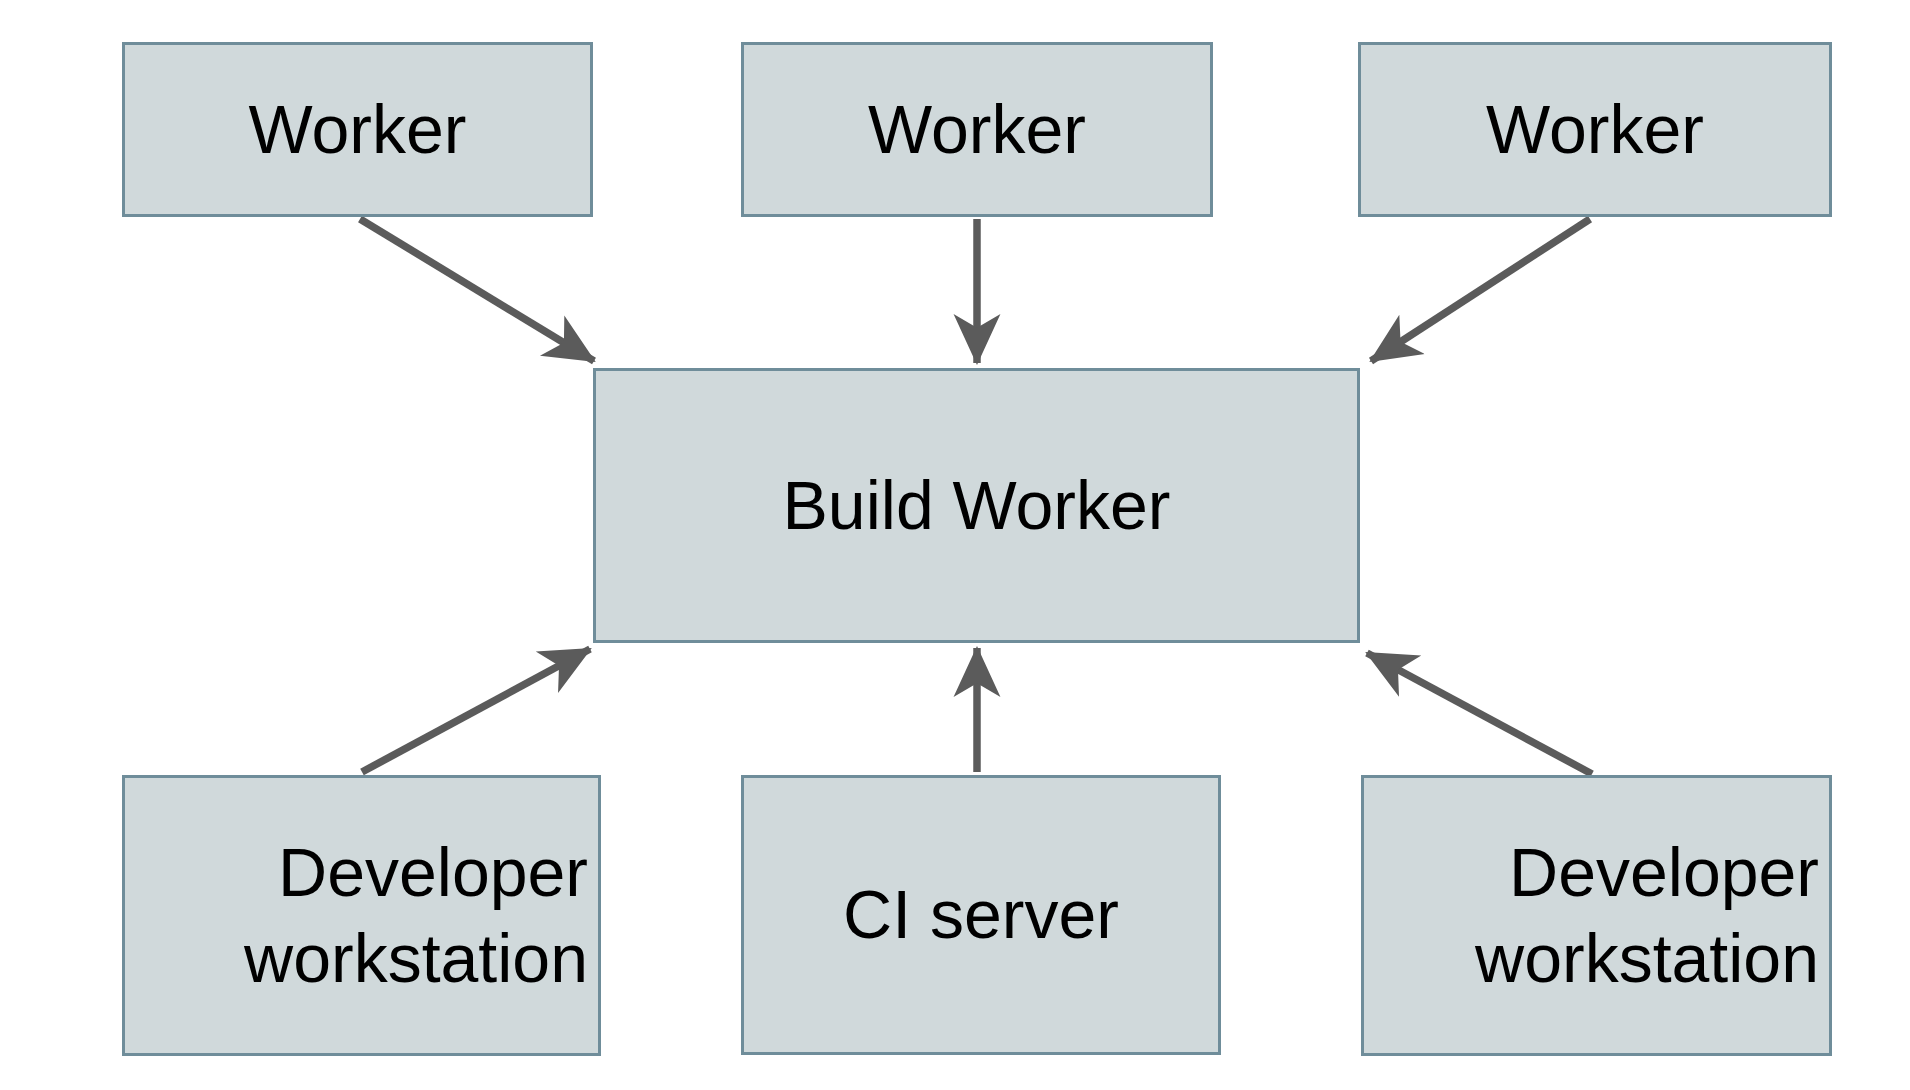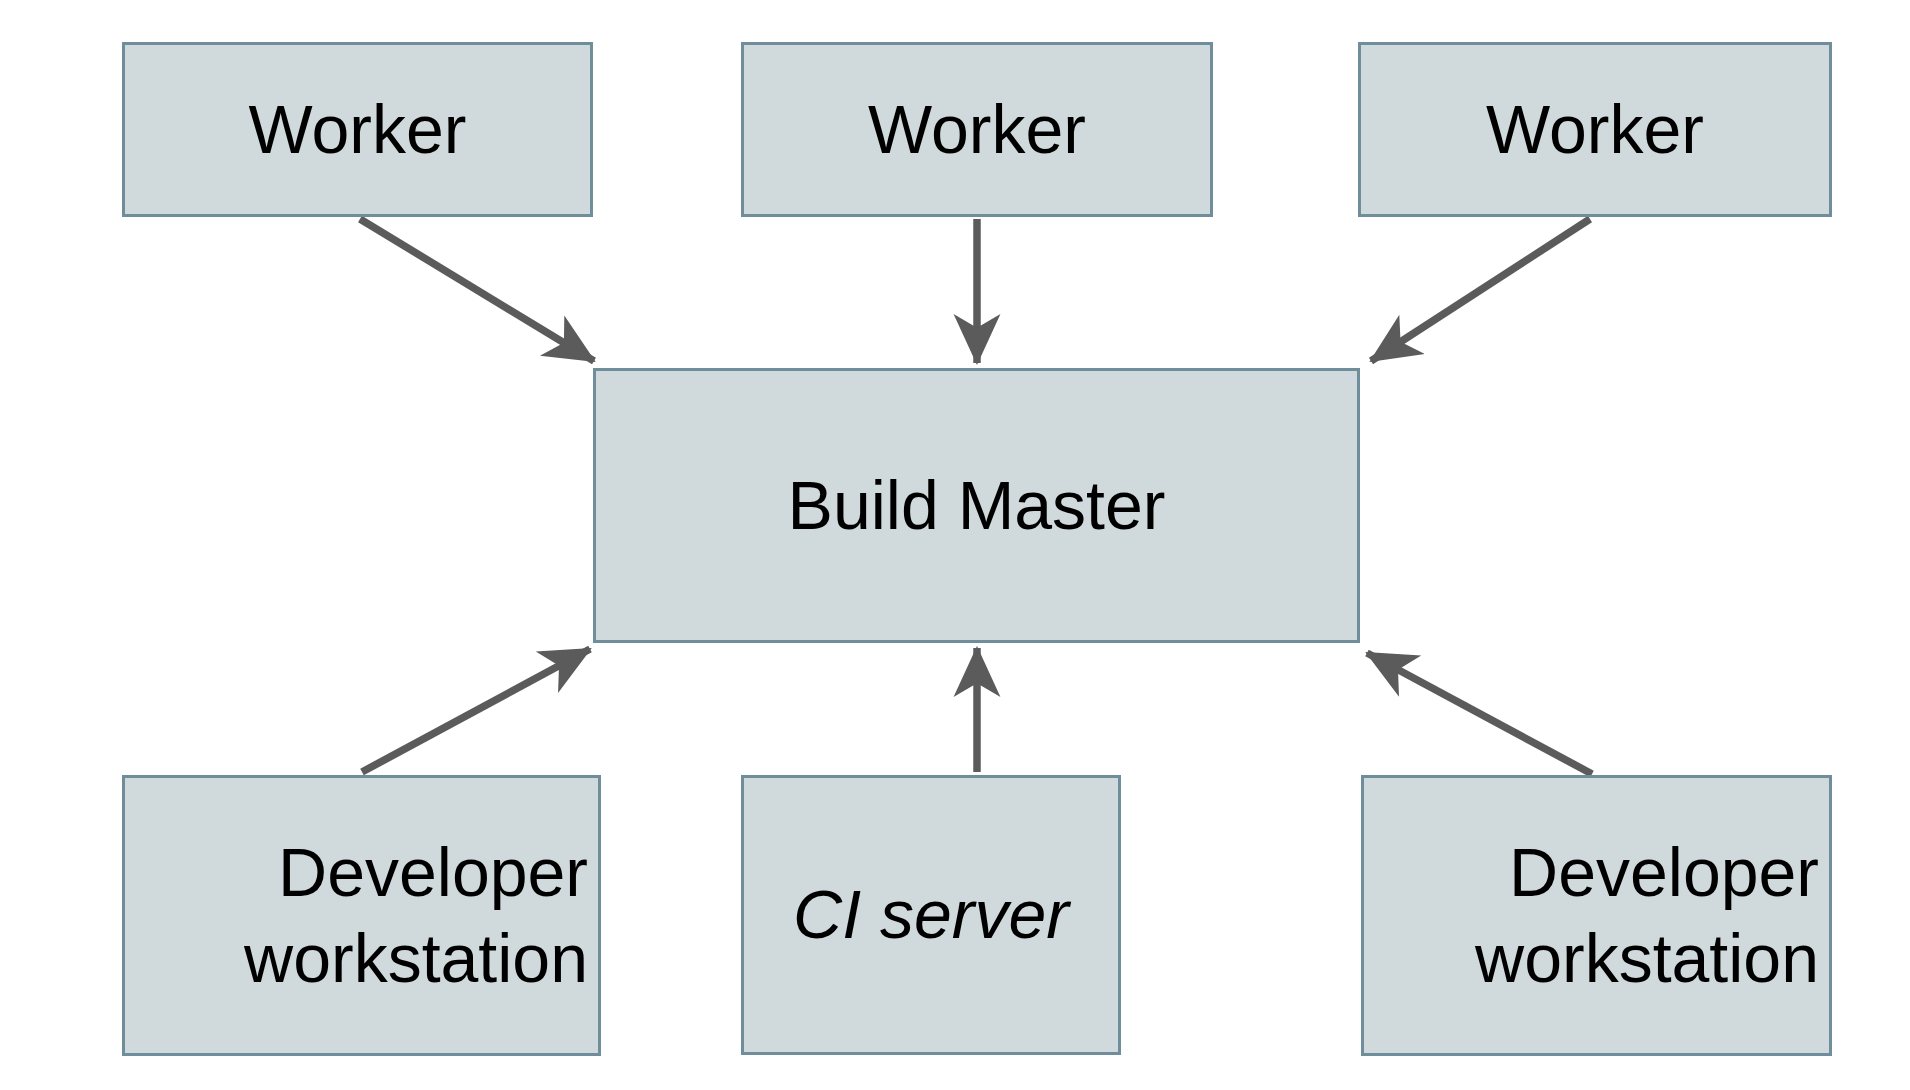--- a/index.html
+++ b/index.html
@@ -39,21 +39,21 @@
     line-height: 1.26;
     letter-spacing: 0px;
     padding: 0 10px;
   }
   
   #n-worker-1      { left: 122px;  top: 42px;  width: 471px; height: 175px; }
   #n-worker-2      { left: 741px;  top: 42px;  width: 472px; height: 175px; }
   #n-worker-3      { left: 1358px; top: 42px;  width: 474px; height: 175px; }
   #n-build-master  { left: 593px;  top: 368px; width: 767px; height: 275px; }
   #n-dev-left      { left: 122px;  top: 775px; width: 479px; height: 281px; }
-  #n-ci-server     { left: 741px;  top: 775px; width: 380px; height: 280px; font-style: italic; }
+  #n-ci-server     { left: 741px;  top: 775px; width: 480px; height: 280px; }
   #n-dev-right     { left: 1361px; top: 775px; width: 471px; height: 281px; }
 </style>
 </head>
 <body>
 
 <div class="canvas">
 
   <svg class="edges" viewBox="0 0 1910 1090" xmlns="http://www.w3.org/2000/svg">
     <defs>
       <marker id="ah" viewBox="0 0 10 10" refX="9.6" refY="5" markerWidth="6.8" markerHeight="6.8" markerUnits="strokeWidth" orient="auto">
@@ -80,21 +80,21 @@
 
   <div class="node" id="n-worker-2">
     <span class="label">Worker</span>
   </div>
 
   <div class="node" id="n-worker-3">
     <span class="label">Worker</span>
   </div>
 
   <div class="node" id="n-build-master">
-    <span class="label">Build Master</span>
+    <span class="label">Build Worker</span>
   </div>
 
   <div class="node" id="n-dev-left">
     <span class="label">Developer workstation</span>
   </div>
 
   <div class="node" id="n-ci-server">
     <span class="label">CI server</span>
   </div>
 

